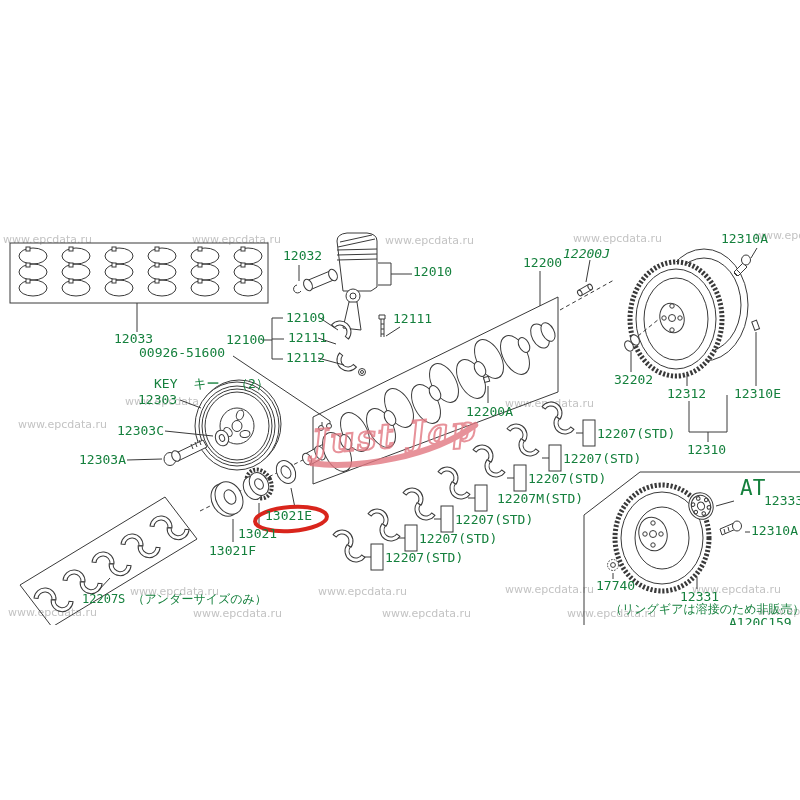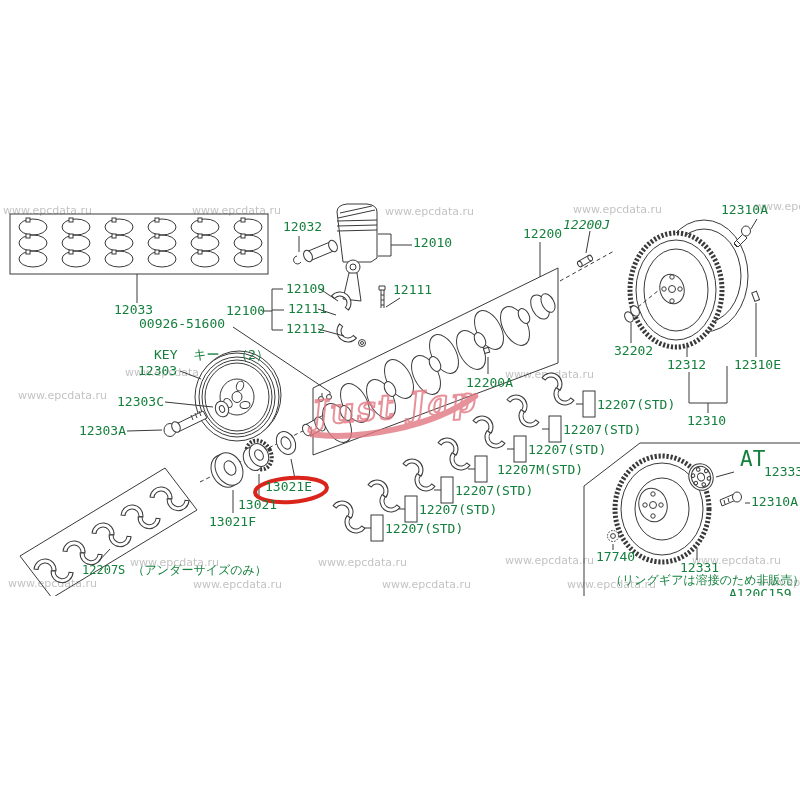--- a/index.html
+++ b/index.html
@@ -1,17 +1,17 @@
 <!DOCTYPE html>
 <html><head>
 <meta charset="utf-8">
 <style>
   html,body{margin:0;padding:0;background:#fff;}
   #canvas{position:relative;width:800px;height:596px;background:#ffffff;overflow:hidden;
-          font-family:"DejaVu Sans Mono","Liberation Mono",monospace;}
+          font-family:"DejaVu Sans Mono","Liberation Mono",monospace;margin-top:29px;}
   #watermarks-layer{position:absolute;inset:0;z-index:1;}
   #art-layer{position:absolute;inset:0;z-index:2;}
   #labels-layer{position:absolute;inset:0;z-index:3;}
   .part-label{position:absolute;font-size:13px;color:#15803d;white-space:pre;letter-spacing:0px;line-height:1.1;}
   .watermark{position:absolute;font-size:11px;color:#c3c3c3;white-space:pre;
              font-family:"DejaVu Sans","Liberation Sans",sans-serif;}
   svg{display:block;}
 </style>
 </head>
 <body>

